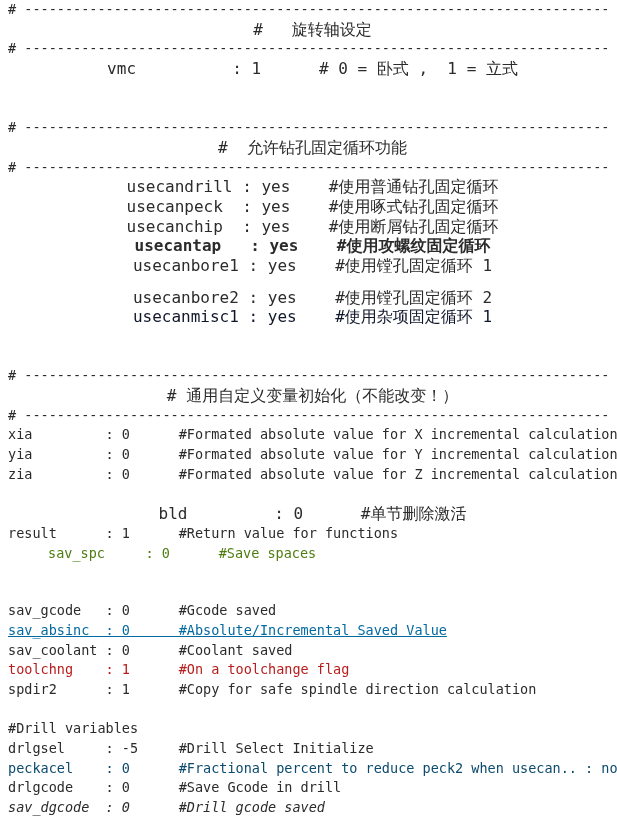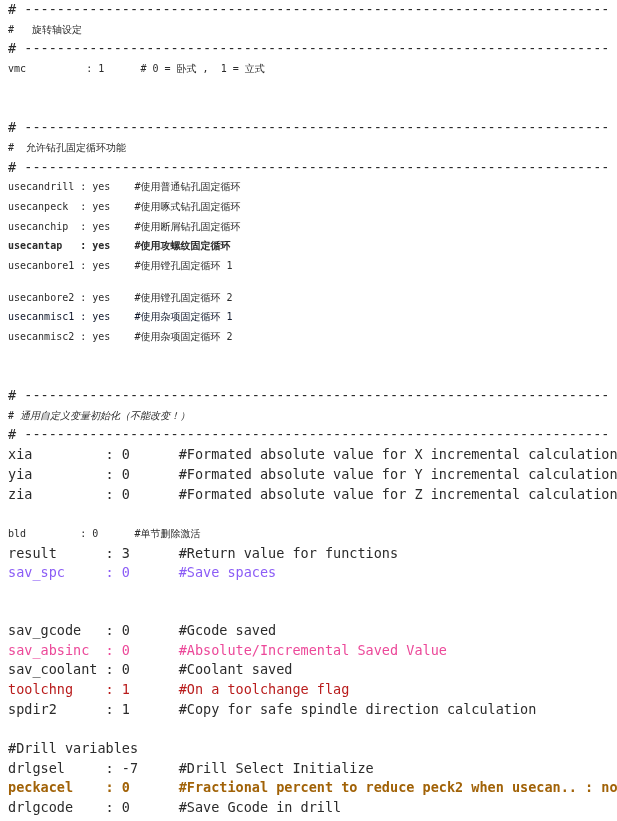--- a/index.html
+++ b/index.html
@@ -26,21 +26,22 @@
     line-height: 19.7px;
     color: #2b2b2b;
     letter-spacing: 0px;
     height: 19.7px;
   }
   .ln.blank {
     color: transparent;
   }
   
   .ln.cjk {
-    font-size: 10px;
+    font-size: 16px;
+    text-align: center;
   }
   .ln.rule {
     color: #3a3a3a;
   }
 </style>
 </head>
 <body style="background: rgb(255, 255, 255);">
 
 <div id="listing">
     <span class="ln rule" style="color: rgb(43, 43, 43);"># ------------------------------------------------------------------------</span>
@@ -52,38 +53,37 @@
     <span class="ln rule" style="color: rgb(43, 43, 43);"># ------------------------------------------------------------------------</span>
     <span class="ln cjk" style="color: rgb(43, 43, 43);">#  允许钻孔固定循环功能</span>
     <span class="ln rule" style="color: rgb(43, 43, 43);"># ------------------------------------------------------------------------</span>
     <span class="ln cjk" style="color: rgb(43, 43, 43);">usecandrill : yes    #使用普通钻孔固定循环</span>
     <span class="ln cjk" style="color: rgb(43, 43, 43);">usecanpeck  : yes    #使用啄式钻孔固定循环</span>
     <span class="ln cjk" style="color: rgb(43, 43, 43);">usecanchip  : yes    #使用断屑钻孔固定循环</span>
     <span class="ln cjk" style="color: rgb(43, 43, 43); font-weight: bold;">usecantap   : yes    #使用攻螺纹固定循环</span>
     <span class="ln cjk" style="color: rgb(43, 43, 43);">usecanbore1 : yes    #使用镗孔固定循环 1</span>
     <span class="ln cjk" style="color: rgb(43, 43, 43); margin-top: 12px;">usecanbore2 : yes    #使用镗孔固定循环 2</span>
     <span class="ln cjk" style="color: #0f172a;">usecanmisc1 : yes    #使用杂项固定循环 1</span>
-    <span class="ln cjk" style="color: rgb(43, 43, 43);">usecanmisc2 : yes    #使用杂项固定循环 2</span>
     <span class="ln blank" style="color: transparent;"> </span>
     <span class="ln blank" style="color: transparent;"> </span>
     <span class="ln rule" style="color: rgb(43, 43, 43);"># ------------------------------------------------------------------------</span>
-    <span class="ln cjk" style="color: rgb(43, 43, 43); font-style: italic;"># 通用自定义变量初始化（不能改变！）</span>
+    <span class="ln cjk" style="color: rgb(43, 43, 43);"># 通用自定义变量初始化（不能改变！）</span>
     <span class="ln rule" style="color: rgb(43, 43, 43);"># ------------------------------------------------------------------------</span>
     <span class="ln" style="color: rgb(43, 43, 43);">xia         : 0      #Formated absolute value for X incremental calculations</span>
     <span class="ln" style="color: rgb(43, 43, 43);">yia         : 0      #Formated absolute value for Y incremental calculations</span>
     <span class="ln" style="color: rgb(43, 43, 43);">zia         : 0      #Formated absolute value for Z incremental calculations</span>
     <span class="ln blank" style="color: transparent;"> </span>
     <span class="ln cjk" style="color: rgb(43, 43, 43);">bld         : 0      #单节删除激活</span>
-    <span class="ln" style="color: rgb(43, 43, 43);">result      : 3      #Return value for functions</span>
-    <span class="ln" style="color: #8b5cf6;">sav_spc     : 0      #Save spaces</span>
+    <span class="ln" style="color: rgb(43, 43, 43);">result      : 1      #Return value for functions</span>
+    <span class="ln" style="color: #4d7c0f; margin-left: 40px;">sav_spc     : 0      #Save spaces</span>
     <span class="ln" style="color: rgb(43, 43, 43); margin-top: 38px;">sav_gcode   : 0      #Gcode saved</span>
-    <span class="ln" style="color: #ec4899;">sav_absinc  : 0      #Absolute/Incremental Saved Value</span>
+    <span class="ln" style="color: #0369a1; text-decoration: underline;">sav_absinc  : 0      #Absolute/Incremental Saved Value</span>
     <span class="ln" style="color: rgb(43, 43, 43);">sav_coolant : 0      #Coolant saved</span>
     <span class="ln" style="color: #b91c1c;">toolchng    : 1      #On a toolchange flag</span>
     <span class="ln" style="color: rgb(43, 43, 43);">spdir2      : 1      #Copy for safe spindle direction calculation</span>
     <span class="ln blank" style="color: transparent;"> </span>
     <span class="ln" style="color: rgb(43, 43, 43);">#Drill variables</span>
-    <span class="ln" style="color: rgb(43, 43, 43);">drlgsel     : -7     #Drill Select Initialize</span>
-    <span class="ln" style="color: #a16207; font-weight: bold;">peckacel    : 0      #Fractional percent to reduce peck2 when usecan.. : no</span>
+    <span class="ln" style="color: rgb(43, 43, 43);">drlgsel     : -5     #Drill Select Initialize</span>
+    <span class="ln" style="color: #0c4a6e;">peckacel    : 0      #Fractional percent to reduce peck2 when usecan.. : no</span>
     <span class="ln" style="color: rgb(43, 43, 43);">drlgcode    : 0      #Save Gcode in drill</span>
     <span class="ln" style="color: rgb(43, 43, 43); font-style: italic;">sav_dgcode  : 0      #Drill gcode saved</span>
     <span class="ln blank" style="color: transparent;"> </span>
   </div>
 
 </body></html>

